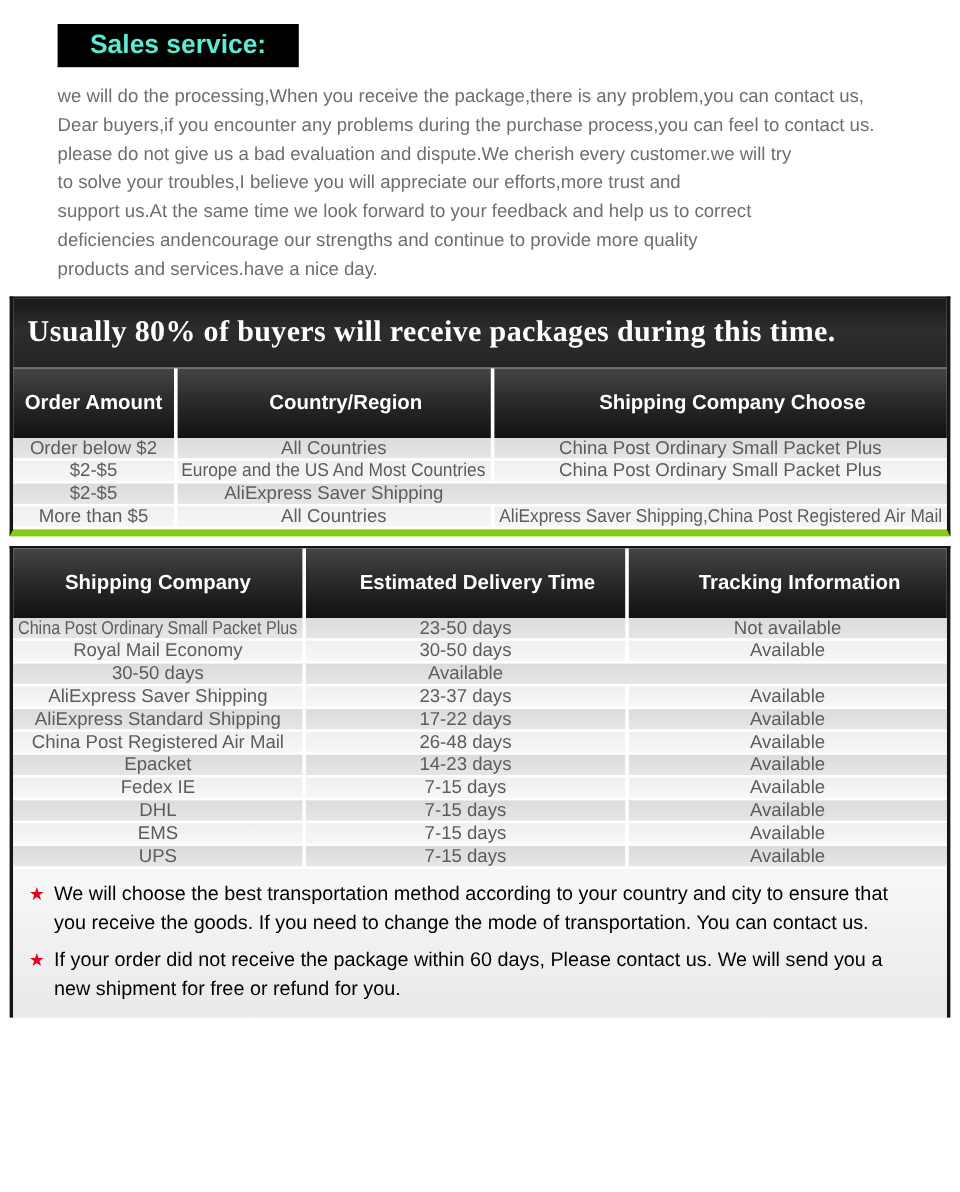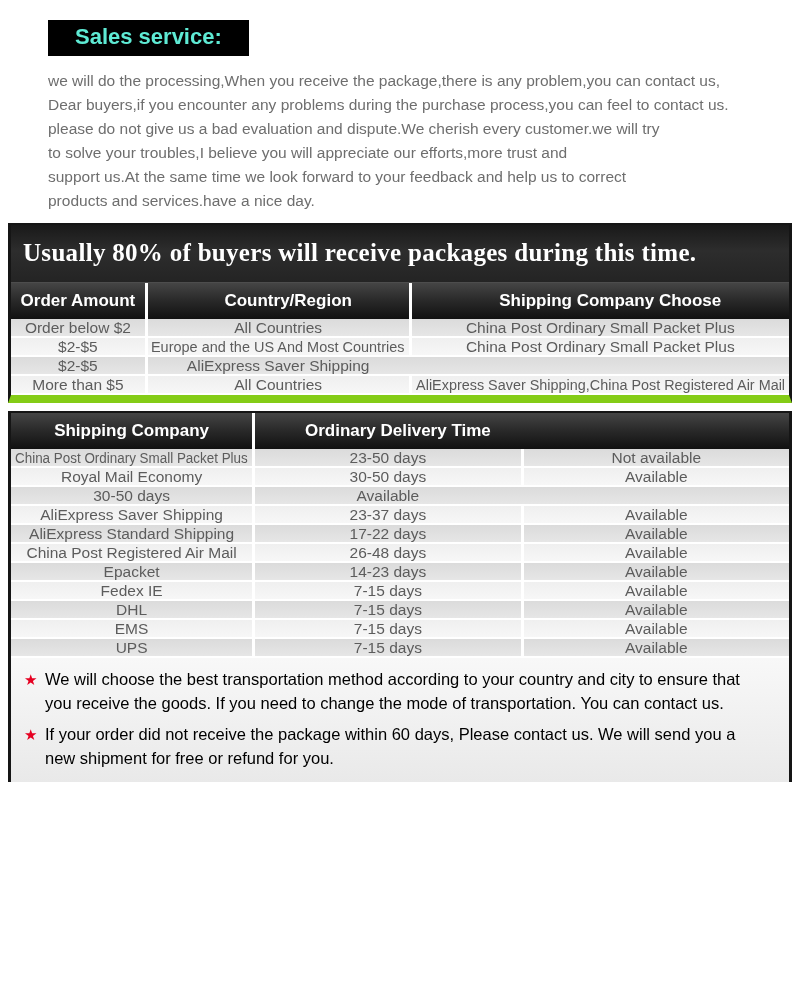--- a/index.html
+++ b/index.html
@@ -27,21 +27,21 @@
     line-height: 24px;
     white-space: nowrap;
   }
 
   
   .tbl {
     margin: 0 8px;
     border-left: 3px solid #151515;
     border-right: 3px solid #151515;
   }
-  .tbl1 { margin-top: 10px; border-top: 2px solid #151515; border-bottom: 8px solid #84cc16; }
+  .tbl1 { margin-top: 10px; border-top: 2px solid #151515; border-bottom: 6px solid #84cc16; }
   .tbl2 { margin-top: 8px; border-top: 2px solid #151515; }
 
   .tbl1-title {
     font-family: "Liberation Serif", serif;
     font-weight: bold;
     font-size: 25px;
     letter-spacing: 0.3px;
     color: #ffffff;
     padding: 14px 12px 15px 12px;
     background: linear-gradient(180deg, #191919 0%, #2d2d2d 45%, #242424 100%);
@@ -49,21 +49,21 @@
   }
 
   .t1grid { display: grid; grid-template-columns: 17.2% 33.9% 48.9%; }
   .t2grid { display: grid; grid-template-columns: 31% 34.5% 34.5%; }
 
   .thead {
     background: linear-gradient(180deg, #454545 0%, #2b2b2b 45%, #111111 100%);
     color: #ffffff;
   }
   .hcell {
-    height: 36px;
+    height: 58px;
     display: flex; align-items: center; justify-content: center;
     font-size: 17px; font-weight: bold;
     overflow: hidden;
   }
   .hcell + .hcell { border-left: 3px solid #ffffff; padding-left: 20px; }
 
   .trow { border-bottom: 2px solid #ffffff; }
   .row-a { background: linear-gradient(180deg, #dbdbdb 0%, #e6e6e6 100%); }
   .row-b { background: linear-gradient(180deg, #efefef 0%, #f7f7f7 100%); }
   .cell {
@@ -100,20 +100,21 @@
 
 
 <div class="sales-box">Sales service:</div>
 
 <div class="sales-text">
     <div class="pline">we will do the processing,When you receive the package,there is any problem,you can contact us,</div>
     <div class="pline">Dear buyers,if you encounter any problems during the purchase process,you can feel to contact us.</div>
     <div class="pline">please do not give us a bad evaluation and dispute.We cherish every customer.we will try</div>
     <div class="pline">to solve your troubles,I believe you will appreciate our efforts,more trust and</div>
     <div class="pline">support us.At the same time we look forward to your feedback and help us to correct</div>
+    <div class="pline">deficiencies andencourage our strengths and continue to provide more quality</div>
     <div class="pline">products and services.have a nice day.</div>
   </div>
 
 <section class="tbl tbl1">
   <div class="tbl1-title">Usually 80% of buyers will receive packages during this time.</div>
   <div class="thead t1grid" id="t1head">
       <div class="hcell">Order Amount</div>
       <div class="hcell">Country/Region</div>
       <div class="hcell">Shipping Company Choose</div>
     </div>
@@ -158,21 +159,22 @@
         <div class="cell">
           <span class="fit" style="transform: scaleX(0.929);">AliExpress Saver Shipping,China Post Registered Air Mail</span>
         </div>
       </div>
     </div>
 </section>
 
 <section class="tbl tbl2">
   <div class="thead t2grid" id="t2head">
       <div class="hcell">Shipping Company</div>
-      <div class="hcell">Ordinary Delivery Time</div>
+      <div class="hcell">Estimated Delivery Time</div>
+      <div class="hcell">Tracking Information</div>
     </div>
   <div id="t2body">
       <div class="trow t2grid row-a">
         <div class="cell">
           <span class="fit" style="transform: scaleX(0.866);">China Post Ordinary Small Packet Plus</span>
         </div>
         <div class="cell">
           <span class="fit">23-50 days</span>
         </div>
         <div class="cell">

